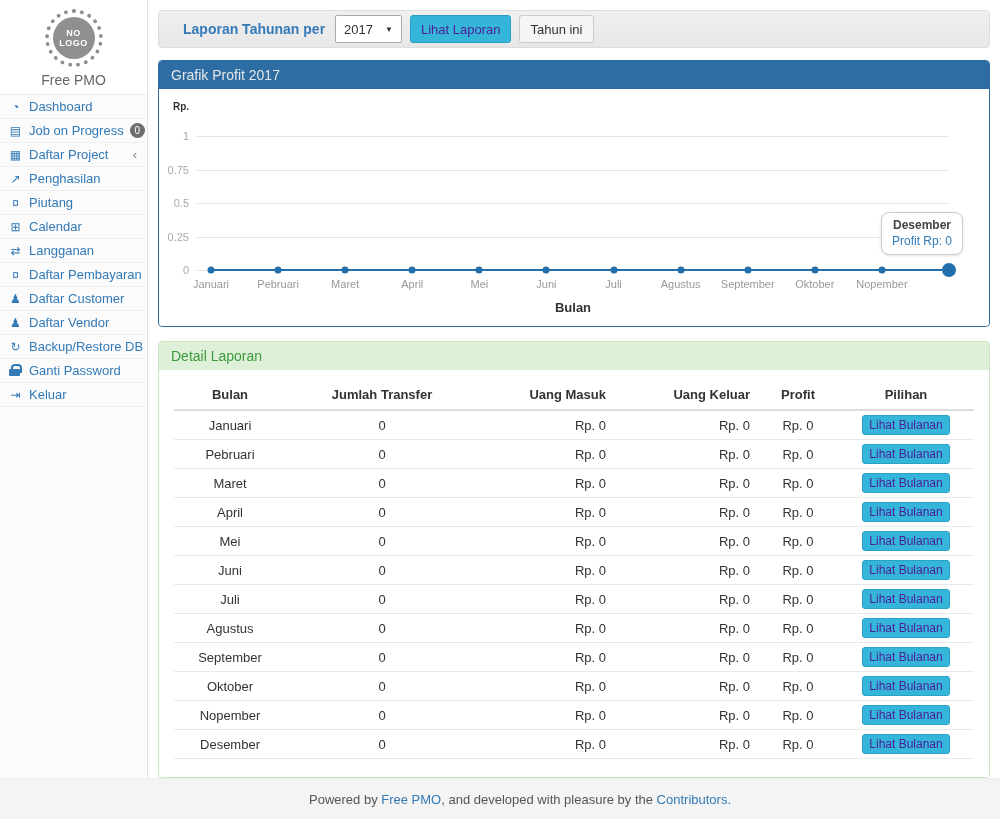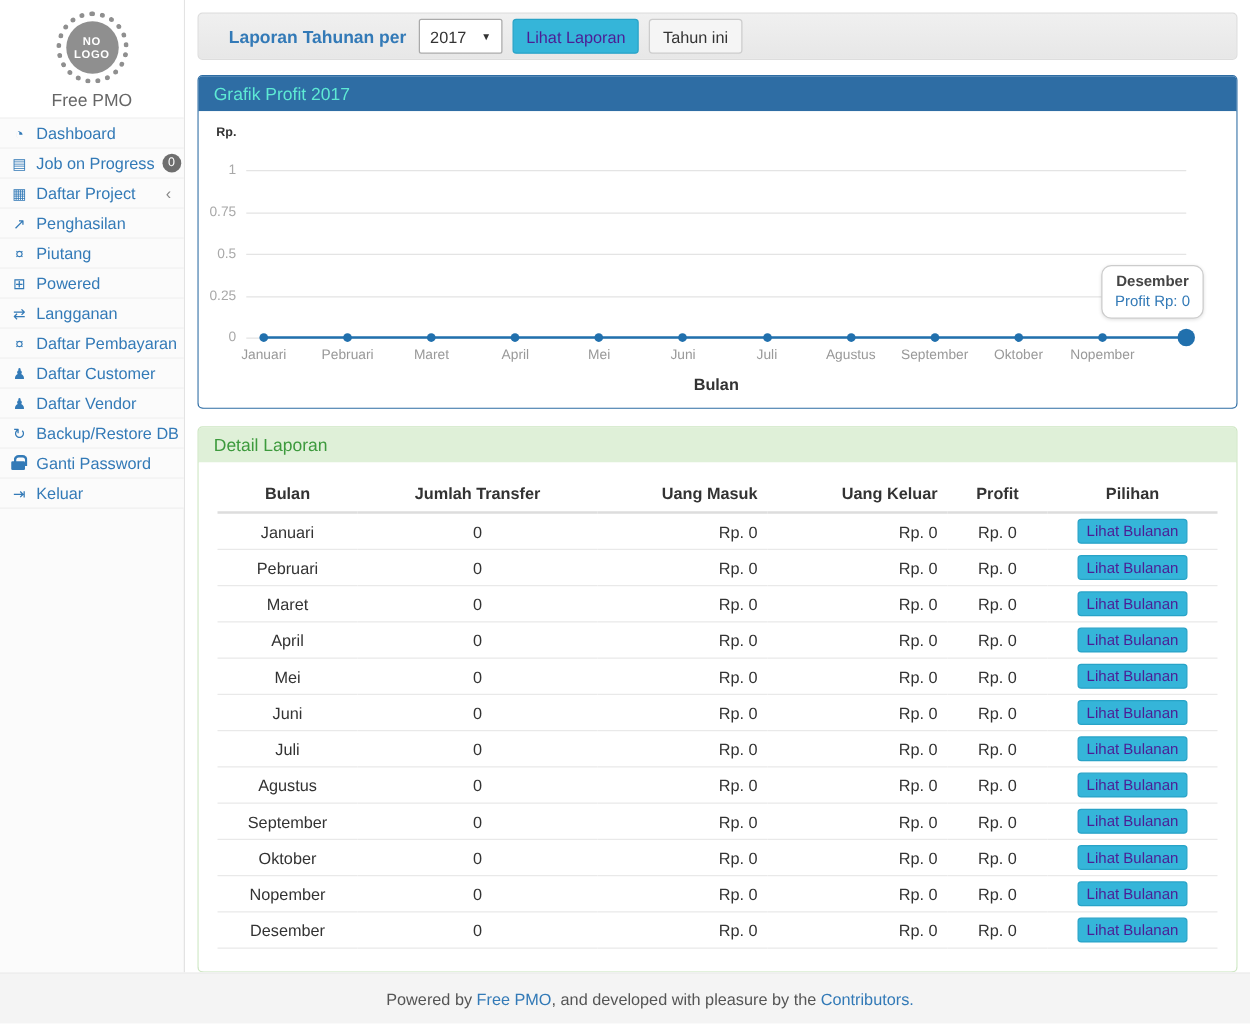--- a/index.html
+++ b/index.html
@@ -42,21 +42,21 @@
   .select { background:#fff; border:1px solid #aaa; border-radius:2px; padding:3px 8px; font-size:13px; color:#333;
           display:inline-flex; align-items:center; gap:12px; height:28px; cursor:pointer; }
   .select .arrow { font-size:8px; color:#333; }
   .btn { font-size:13px; border-radius:3px; padding:0 10px; height:28px; display:inline-flex; align-items:center; cursor:pointer; }
   .btn-info { background:#35b5d9; border:1px solid #28a3c7; color:#4c1d95; }
   .btn-default { background:#f5f5f5; border:1px solid #ccc; color:#333; }
 
   .panel { border-radius:4px; margin-bottom:14px; background:#fff; }
   .panel-heading { padding:6px 12px; font-size:14px; border-radius:3px 3px 0 0; }
   .panel-primary { border:1px solid #2e6da4; }
-  .panel-primary .panel-heading { background:#2e6da4; color:#5eead4; }
+  .panel-primary .panel-heading { background:#2e6da4; color:#e5e5e5; }
   .panel-success { border:1px solid #cde6c2; }
   .panel-success .panel-heading { background:#dff0d8; color:#3d9a3d; }
   .panel-body { background:#fff; border-radius:0 0 4px 4px; }
 
   
   .chart-body { position:relative; height:237px; font-size:11px; }
   .rp-label { position:absolute; top:12px; left:14px; font-weight:bold; font-size:10px; color:#333; }
   .plot { position:absolute; left:38px; right:40px; top:47px; height:134px; }
   .gridline { position:absolute; left:0; right:0; height:1px; background:#e4e4e4; }
   .gridline .tick { position:absolute; right:calc(100% + 8px); top:-6px; color:#a9a9a9; font-size:11px; white-space:nowrap; }
@@ -123,21 +123,21 @@
           <div class="menu-item">
             <span class="mi icon-line-chart">↗</span>
             <span class="menu-label">Penghasilan</span>
           </div>
           <div class="menu-item">
             <span class="mi icon-money">¤</span>
             <span class="menu-label">Piutang</span>
           </div>
           <div class="menu-item">
             <span class="mi icon-calendar">⊞</span>
-            <span class="menu-label">Powered</span>
+            <span class="menu-label">Calendar</span>
           </div>
           <div class="menu-item">
             <span class="mi icon-retweet">⇄</span>
             <span class="menu-label">Langganan</span>
           </div>
           <div class="menu-item">
             <span class="mi icon-money">¤</span>
             <span class="menu-label">Daftar Pembayaran</span>
           </div>
           <div class="menu-item">

